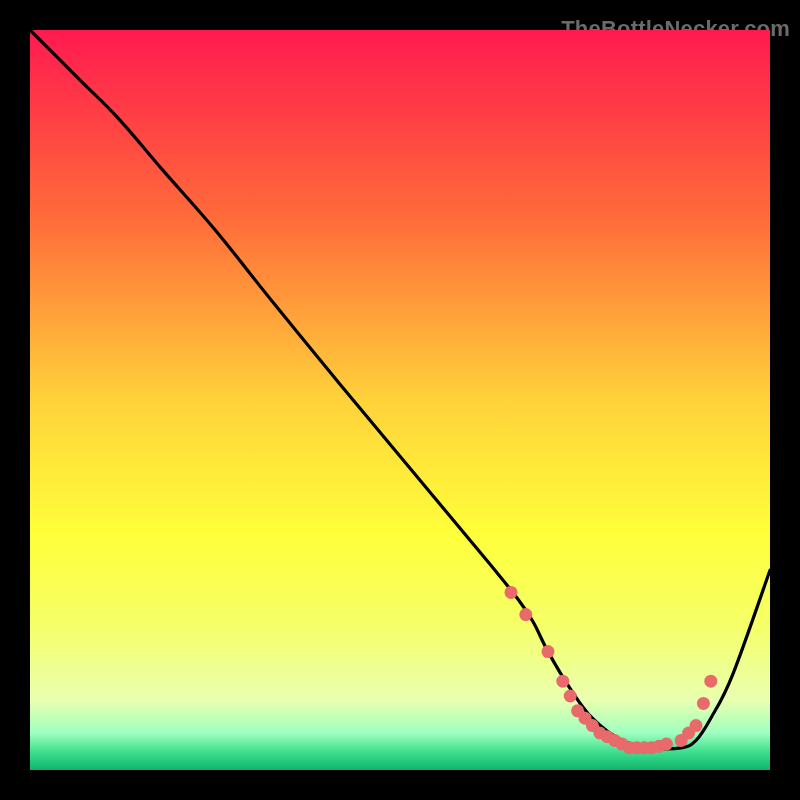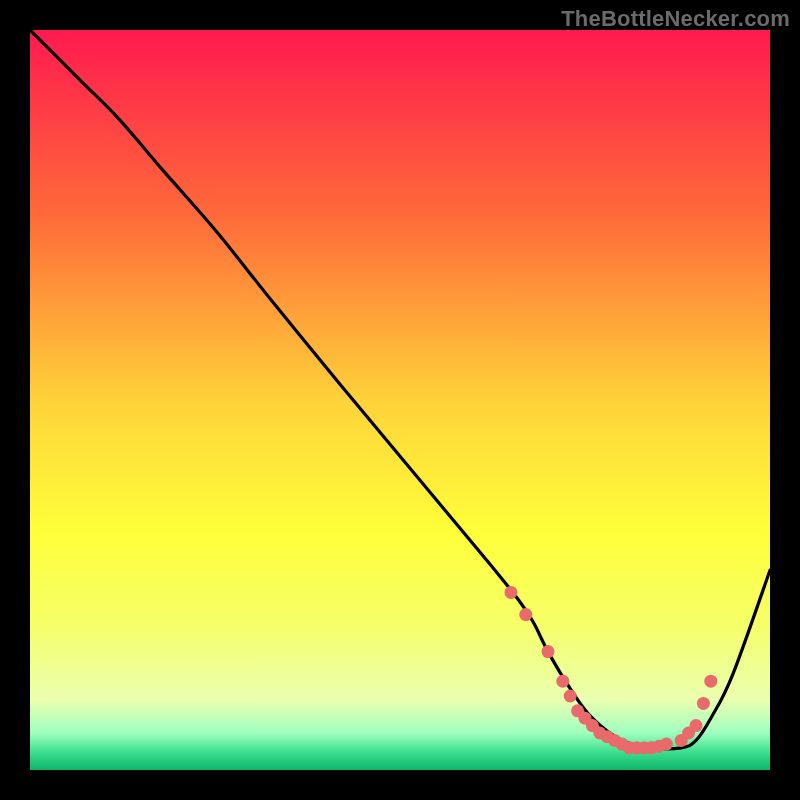--- a/index.html
+++ b/index.html
@@ -12,21 +12,21 @@
     font-family: Arial, Helvetica, sans-serif;
   }
   .stage {
     position: relative;
     width: 800px;
     height: 800px;
     background: #000;
   }
   .watermark {
     position: absolute;
-    top: 6px;
+    top: 16px;
     right: 10px;
     color: #6b6b6b;
     font-size: 22px;
     font-weight: 600;
     letter-spacing: 0.2px;
     user-select: none;
   }
   svg {
     position: absolute;
     top: 0;

